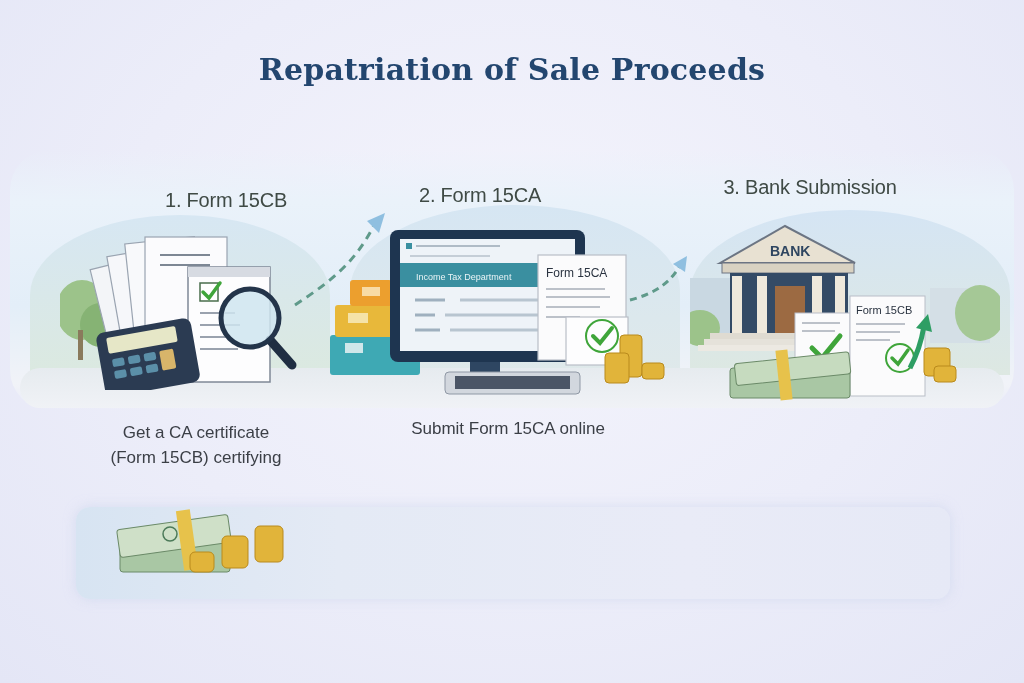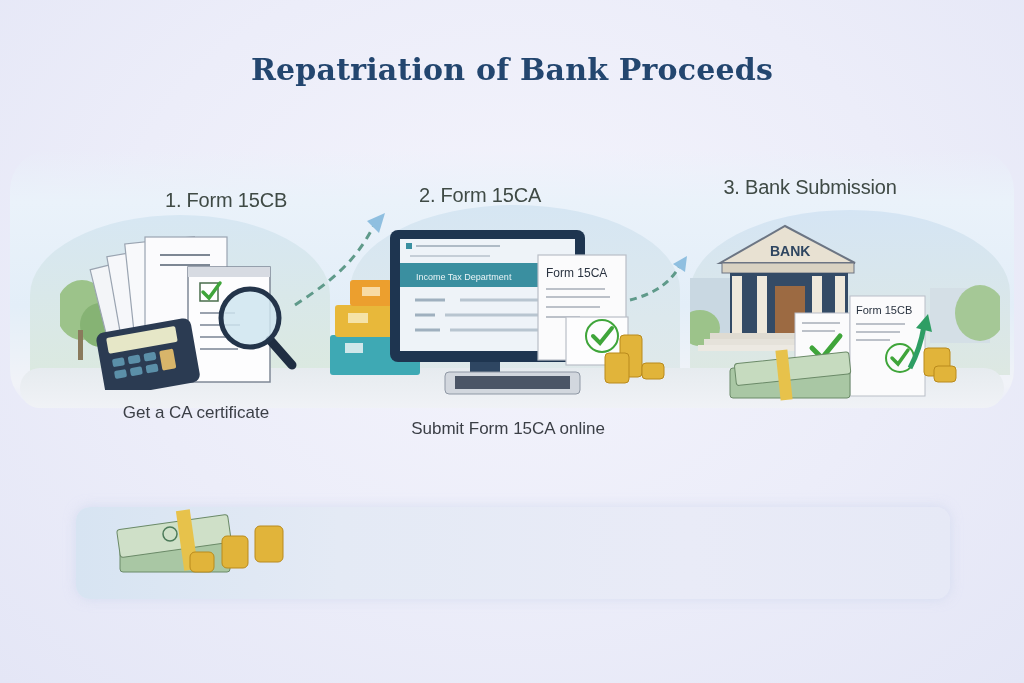--- a/index.html
+++ b/index.html
@@ -44,21 +44,21 @@
 </style>
 </head>
 <body>
 
 <div class="scene-band"></div>
 <div class="hill" style="left:30px;top:215px;width:300px;height:160px;background:linear-gradient(180deg,#d7e7f3,#dbe9e0);"></div>
 <div class="hill" style="left:350px;top:205px;width:330px;height:170px;background:linear-gradient(180deg,#d6e6f3,#dfe9ea);"></div>
 <div class="hill" style="left:690px;top:210px;width:320px;height:165px;background:linear-gradient(180deg,#d5e5f4,#dde8e2);"></div>
 <div class="ground"></div>
 
-<h1 class="title">Repatriation of Bank Proceeds</h1>
+<h1 class="title">Repatriation of Sale Proceeds</h1>
 
 <div class="step-title" style="left:96px;margin-top:13px;">1. Form 15CB</div>
 <div class="step-title" style="left:350px;margin-top:8px;">2. Form 15CA</div>
 <div class="step-title" style="left:680px;">3. Bank Submission</div>
 
 <svg style="position:absolute;left:60px;top:215px;" width="280" height="175" viewBox="0 0 280 175">
 
   <g>
     <ellipse cx="22" cy="95" rx="26" ry="30" fill="#9cc38a"></ellipse>
     <ellipse cx="40" cy="110" rx="20" ry="22" fill="#86b374"></ellipse>
@@ -214,22 +214,23 @@
     <rect x="45" y="140" width="115" height="22" rx="3" fill="#c6dbbf" stroke="#6b8a68" transform="rotate(-6 100 150)"></rect>
     <rect x="88" y="132" width="12" height="50" fill="#e7c24b" transform="rotate(-6 94 157)"></rect>
   </g>
 
   <g fill="#e1b43a" stroke="#b98a1c" stroke-width="1">
     <rect x="234" y="130" width="26" height="28" rx="4"></rect>
     <rect x="244" y="148" width="22" height="16" rx="4"></rect>
   </g>
 </svg>
 
-<div class="desc" style="left:76px;top:400px;">
+<div class="desc" style="left:76px;top:420px;">
   <div>Get a CA certificate</div>
+  <div>(Form 15CB) certifying</div>
 </div>
 <div class="desc" style="left:388px;top:408px;margin-top:8px;">
   <div>Submit Form 15CA online</div>
 </div>
 <div class="desc" style="left:702px;top:408px;">
 </div>
 
 <div class="bottom-panel"></div>
 <svg style="position:absolute;left:110px;top:500px;" width="190" height="80" viewBox="0 0 190 80">
   <g>

